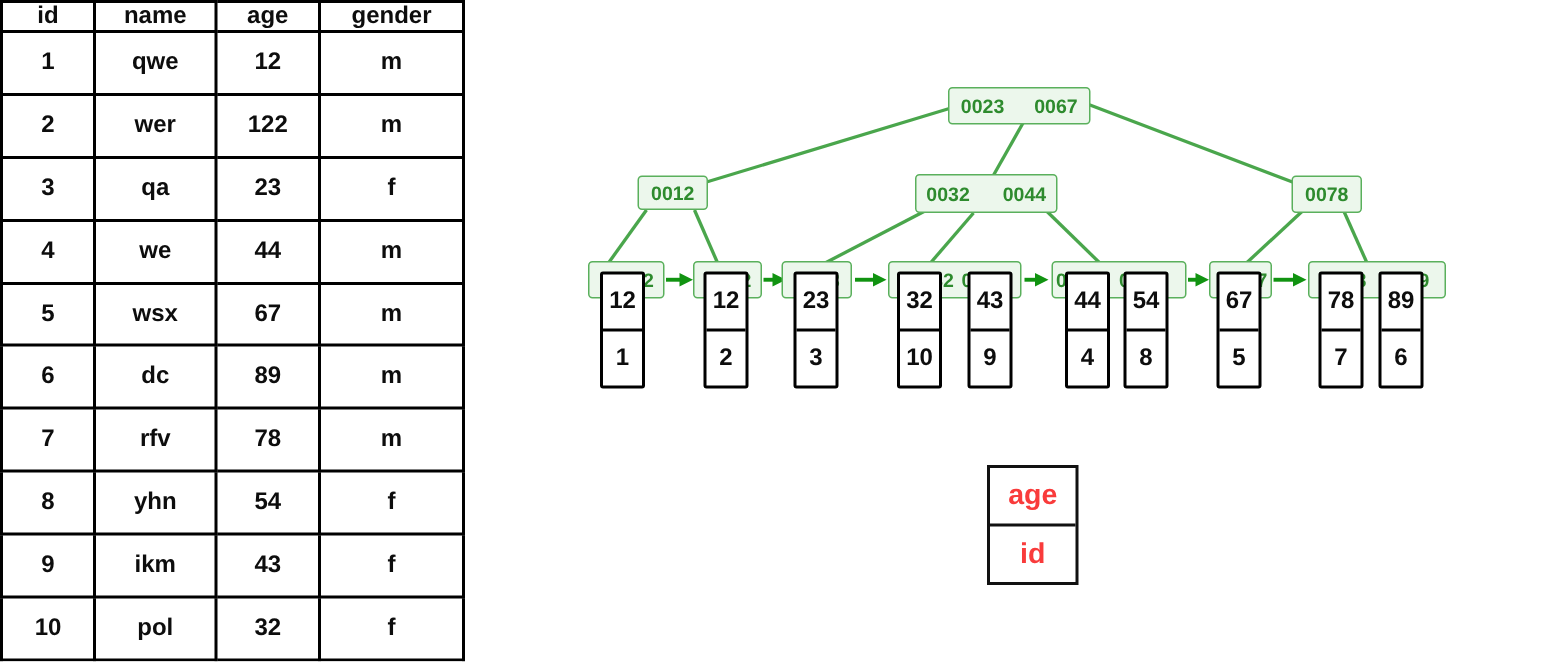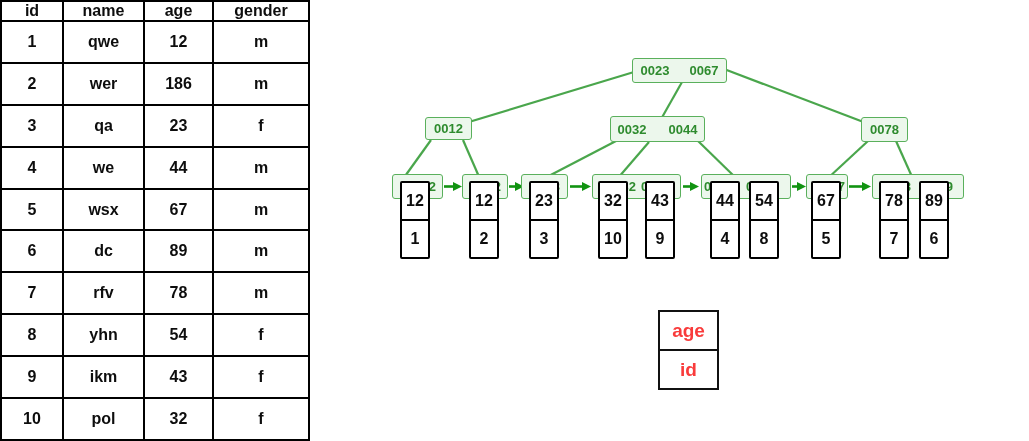--- a/index.html
+++ b/index.html
@@ -96,21 +96,21 @@
       <tbody>
         <tr>
           <td>1</td>
           <td>qwe</td>
           <td>12</td>
           <td>m</td>
         </tr>
         <tr>
           <td>2</td>
           <td>wer</td>
-          <td>186</td>
+          <td>122</td>
           <td>m</td>
         </tr>
         <tr>
           <td>3</td>
           <td>qa</td>
           <td>23</td>
           <td>f</td>
         </tr>
         <tr>
           <td>4</td>

